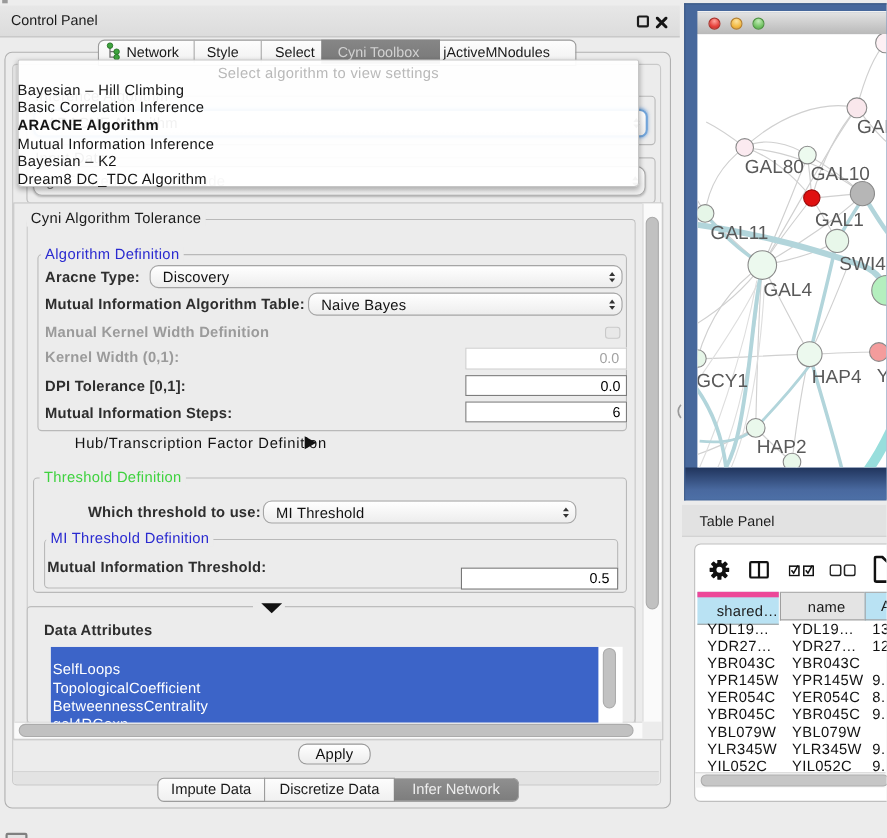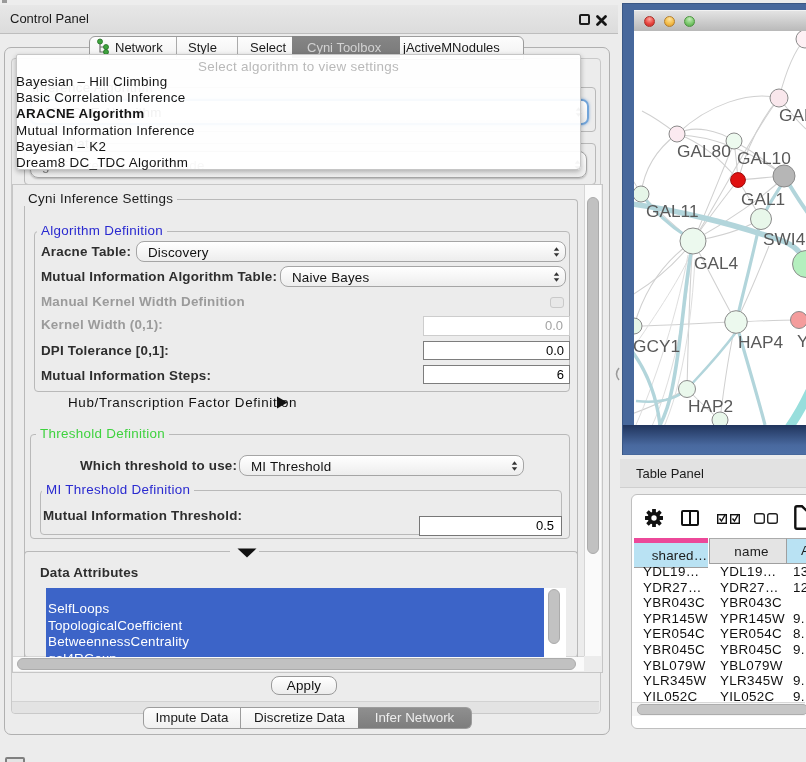--- a/index.html
+++ b/index.html
@@ -80,26 +80,26 @@
 
 <div class="abs" style="left:12px;top:184px;width:589px;height:487px;border:1px solid #c6c6c6;background:#ececec;"></div>
 
 <div class="abs" style="left:584px;top:185px;width:16px;height:471px;background:#fafafa;border-left:1px solid #d6d6d6;"></div>
 <div class="abs" style="left:587px;top:197px;width:10px;height:355px;background:#c1c1c1;border:1px solid #ababab;border-radius:6px;"></div>
 
 <div class="abs" style="left:13px;top:656px;width:571px;height:14px;background:#fafafa;border-top:1px solid #d6d6d6;"></div>
 <div class="abs" style="left:17px;top:658px;width:557px;height:10px;background:#c1c1c1;border:1px solid #ababab;border-radius:6px;"></div>
 
 <div class="grp" style="left:24px;top:199px;width:552px;height:457px;border-bottom:none;border-radius:4px 4px 0 0;"></div>
-<div class="glabel" style="left:24px;top:192px;">Cyni Inference Settings</div>
+<div class="glabel" style="left:24px;top:192px;">Cyni Algorithm Tolerance</div>
 
 <div class="grp" style="left:34px;top:231px;width:534px;height:159px;"></div>
 <div class="glabel" style="left:37px;top:224px;color:#2a2ad0;">Algorithm Definition</div>
 
-<div class="lbl b" style="left:41px;top:244px;">Aracne Table:</div>
+<div class="lbl b" style="left:41px;top:244px;">Aracne Type:</div>
 <div class="combo" style="left:136px;top:241px;width:428px;height:19px;">
       <span class="ct">Discovery</span>
 <svg class="spin" viewBox="0 0 9 14">
         <path d="M4.5 1 L8 5.5 L1 5.5 Z" fill="#333"></path>
         <path d="M4.5 13 L8 8.5 L1 8.5 Z" fill="#333"></path>
       </svg>
     </div>
 
 <div class="lbl b" style="left:41px;top:269px;">Mutual Information Algorithm Table:</div>
 <div class="combo" style="left:280px;top:266px;width:284px;height:19px;">

